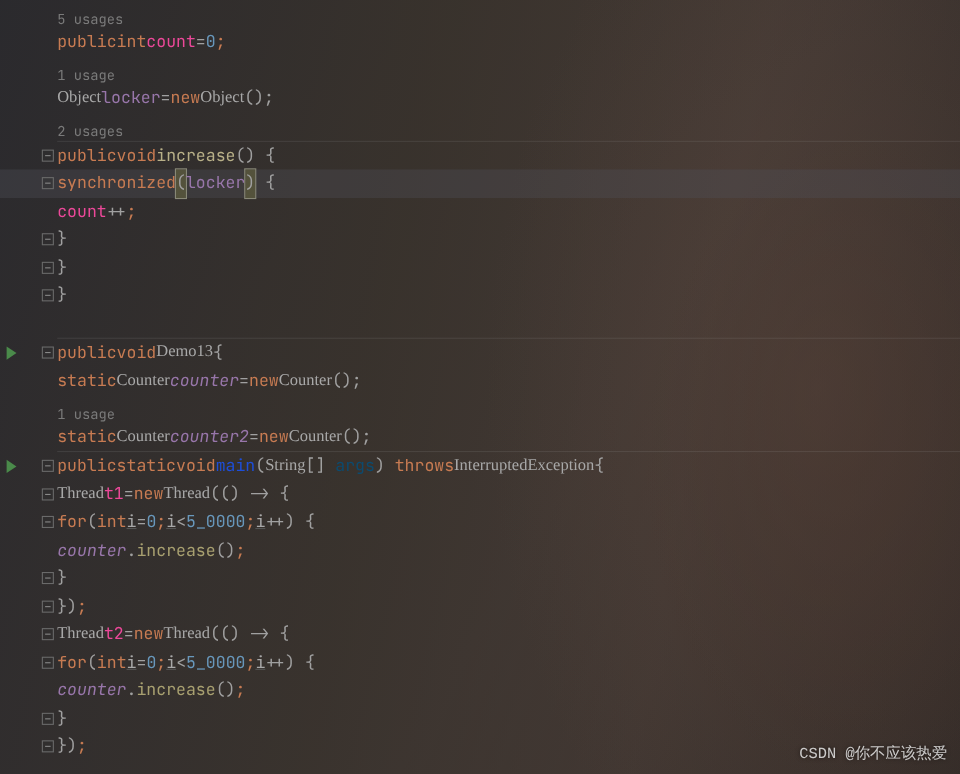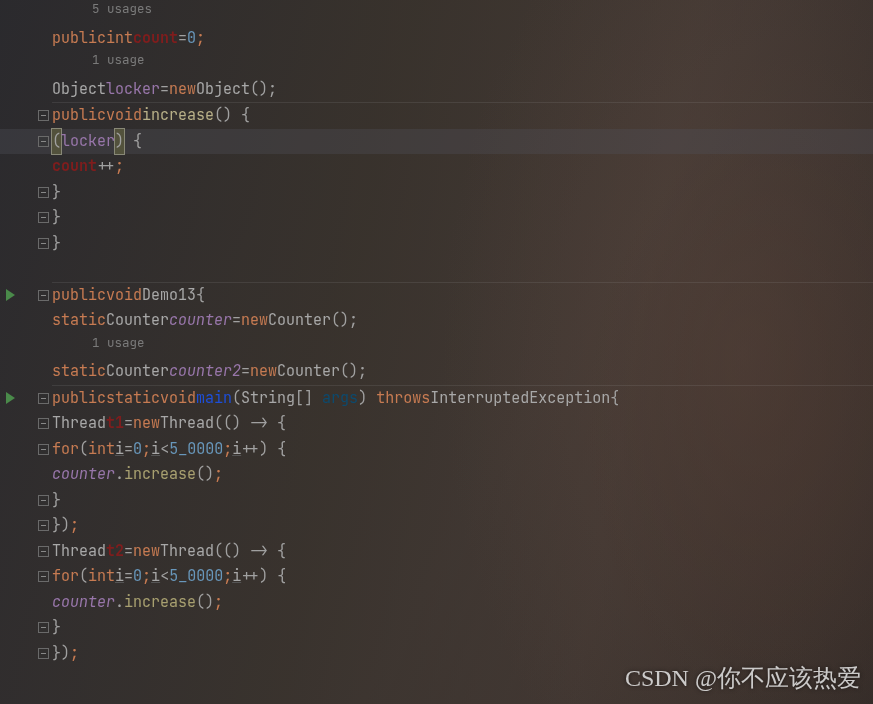--- a/index.html
+++ b/index.html
@@ -19,55 +19,55 @@
       linear-gradient(100deg, rgba(40,40,45,0.85) 0%, rgba(50,45,40,0.75) 40%, rgba(60,50,45,0.6) 70%, rgba(45,38,35,0.7) 100%);
     z-index:0;
   }
   .editor { position:relative; z-index:1; padding-top:0; }
   .line {
     height:25.5px; display:flex; align-items:center;
     padding-left:52px; white-space:pre; position:relative;
     line-height:25.5px;
   }
   .line.hl { background:rgba(80,80,90,0.35); }
-  .usage-line { height:25.5px; padding-left:92px; display:flex; align-items:flex-start; }
+  .usage-line { height:25.5px; padding-left:52px; display:flex; align-items:flex-end; }
   .usage { color:#7a7a7a; font-size:12.5px; font-weight:400; }
   .sep { height:1px; background:rgba(160,160,160,0.15); margin-left:52px; }
   .run-icon {
     position:absolute; left:6px; width:0;height:0;
     border-left:9px solid #4a8a4a;
     border-top:6px solid transparent;
     border-bottom:6px solid transparent;
   }
   .fold {
     position:absolute; left:38px; width:11px; height:11px;
     border:1px solid #6a6a6a; background:rgba(50,50,50,0.3);
   }
   .fold::before {
     content:""; position:absolute; left:2px; top:4px; width:5px; height:1px; background:#888;
   }
   .fold.close::before { top:4px; }
   
   .kw  { color:#c77b52; }
-  .id  { color:#7f1d1d;font-weight:bold; }
+  .id  { color:#ec4899; }
   .num { color:#6897bb; }
   .fld { color:#9876aa; font-style:italic; }
   .fld2{ color:#9876aa;text-align:center; }
   .mtd { color:#b8b088; }
   .mtd2{ color:#a8a070; }
   .punc{ color:#a0a0a0; }
   .sc  { color:#c77b52; }
   .param{ color:#0c4a6e; }
   .main{ color:#1d4ed8; }
-  .cls { color:#a8a8a8; }
+  .cls { color:#a8a8a8;font-family:Liberation Serif, serif; }
   .loc { color:#a8a8a8; text-decoration:underline; text-decoration-color:#555; }
   .watermark {
     position:absolute; right:12px; bottom:10px;
-    color:rgba(230,230,230,0.85); font-size:24px;
-    font-family: Liberation Serif, serif; z-index:5;
+    color:rgba(230,230,230,0.85); font-size:14px;
+    font-family: Liberation Mono, monospace; z-index:5;
     text-shadow:0 0 4px rgba(0,0,0,0.6);
   }
   .caret-paren { background:rgba(120,120,60,0.4); outline:1px solid #887; }
 </style>
 </head>
 <body>
 <div class="bg-overlay"></div>
 
 <div class="editor">
 
@@ -76,25 +76,28 @@
     </div>
 
   <div class="line">    <span class="kw">public</span> <span class="kw">int</span> <span class="id">count</span> <span class="punc">=</span> <span class="num">0</span><span class="sc">;</span></div>
 
   <div class="usage-line">
       <span class="usage">1 usage</span>
     </div>
 
   <div class="line">    <span class="cls">Object</span> <span class="fld2">locker</span> <span class="punc">=</span> <span class="kw">new</span> <span class="cls">Object</span><span class="punc">();</span></div>
 
+  <div class="usage-line">
+      <span class="usage">2 usages</span>
+    </div>
   <div class="sep"></div>
 
   <div class="line"><span class="fold"></span>    <span class="kw">public</span>  <span class="kw">void</span> <span class="mtd">increase</span><span class="punc">() {</span></div>
 
-  <div class="line hl"><span class="fold"></span>         <span class="punc caret-paren">(</span><span class="fld2">locker</span><span class="punc caret-paren">)</span> <span class="punc"> {</span></div>
+  <div class="line hl"><span class="fold"></span>        <span class="kw">synchronized</span> <span class="punc caret-paren">(</span><span class="fld2">locker</span><span class="punc caret-paren">)</span> <span class="punc"> {</span></div>
 
   <div class="line">            <span class="id">count</span><span class="punc">++</span><span class="sc">;</span></div>
 
   <div class="line"><span class="fold close"></span>        <span class="punc">}</span></div>
 
   <div class="line"><span class="fold close"></span>    <span class="punc">}</span></div>
 
   <div class="line"><span class="fold close"></span><span class="punc">}</span></div>
 
   <div class="line"></div>

